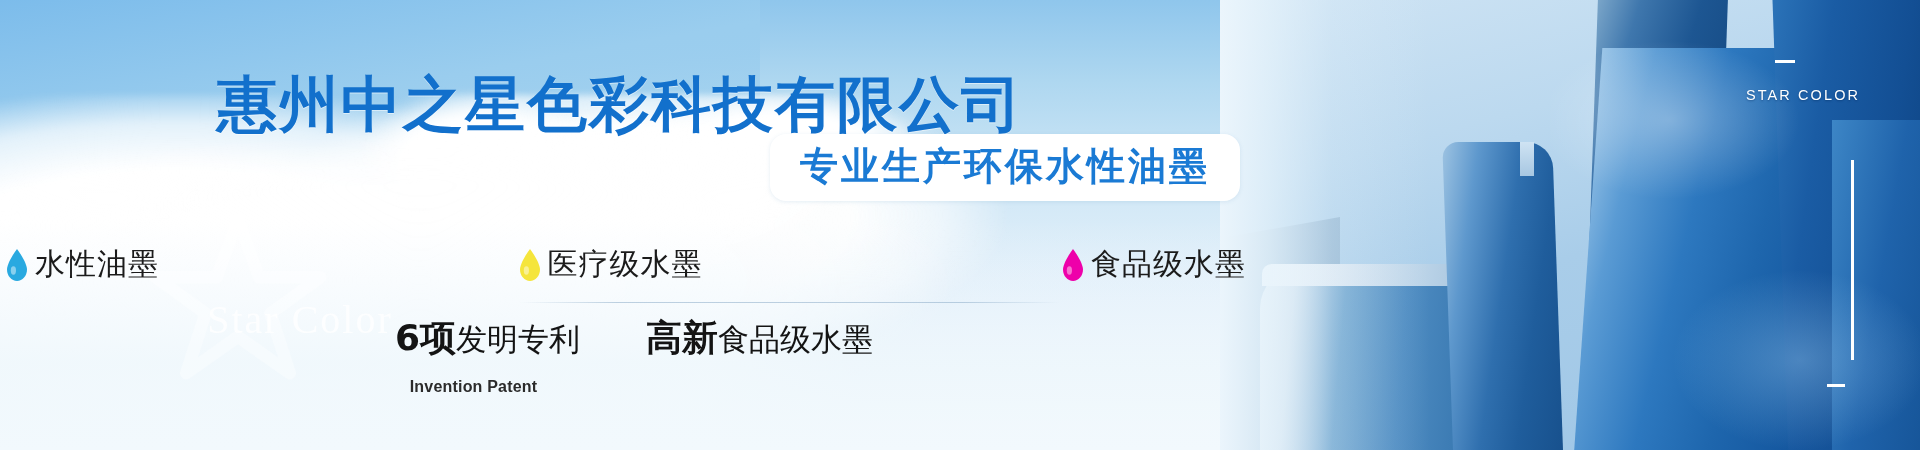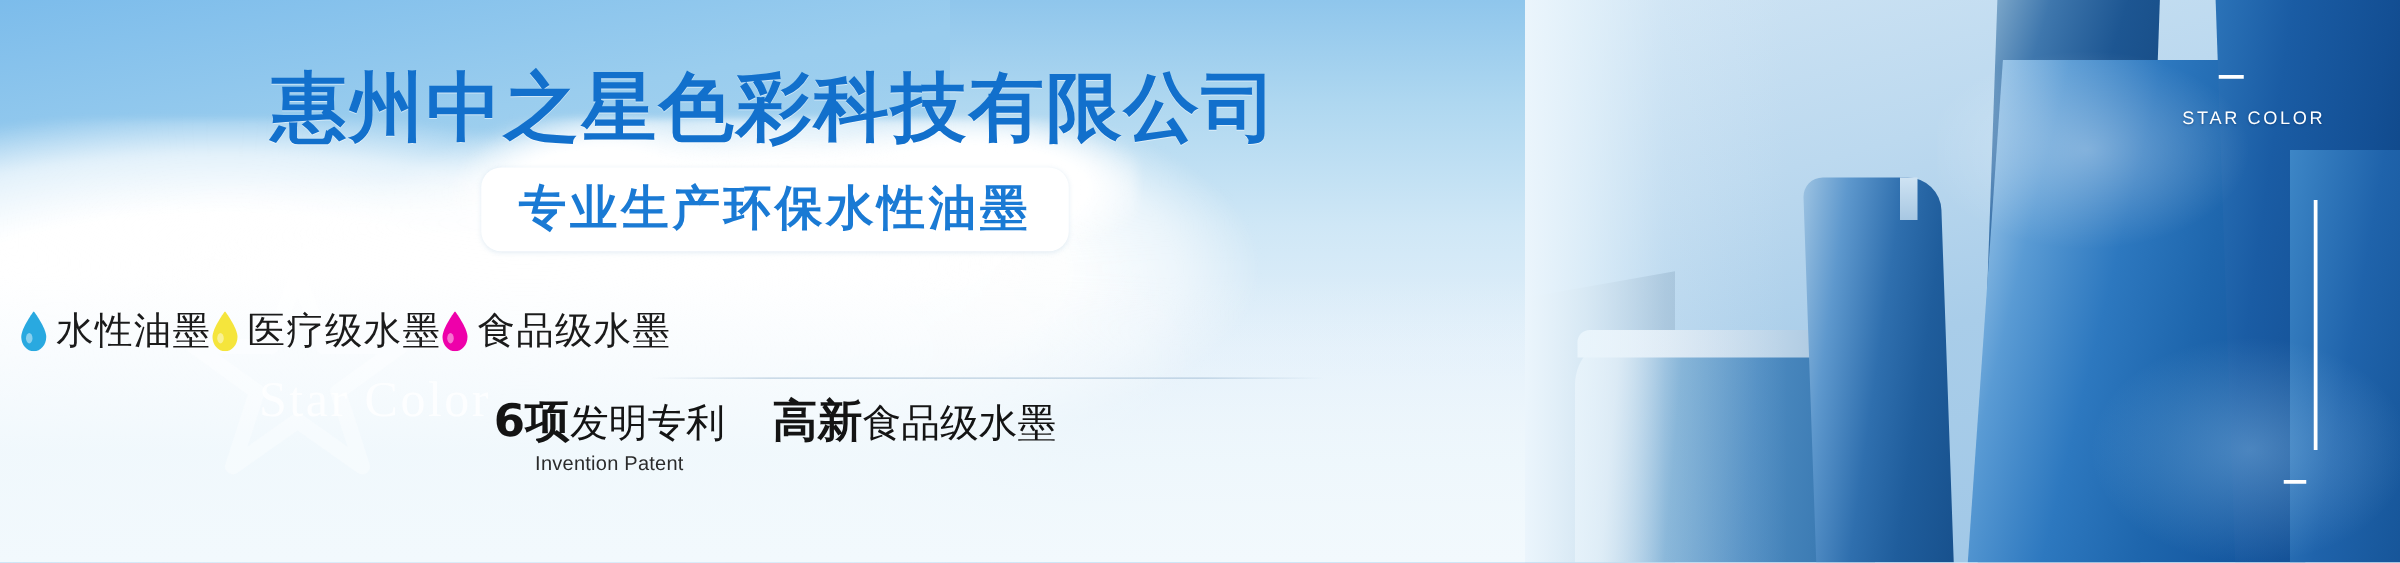--- a/index.html
+++ b/index.html
@@ -166,46 +166,46 @@
     position:absolute; right:75px; top:384px; width:18px; height:3px;
     background:#ffffff; z-index:12;
   }
 
   
   .content{
     position:absolute; left:0; top:0; width:1240px; height:450px; z-index:20;
   }
 
   .title{
-    position:absolute; left:0; top:53px; width:1240px;
+    position:absolute; left:0; top:71px; width:1240px;
     text-align:center;
     font-size:60px; font-weight:bold; color:#1270cc;
     letter-spacing:2px; line-height:1.12;
     white-space:nowrap;
     font-family:"DejaVu Sans","Liberation Sans",sans-serif;
     text-shadow:0 1px 0 rgba(255,255,255,.5);
   }
 
   .subtitle-wrap{
     position:absolute; left:0; top:134px; width:1240px;
-    display:flex; justify-content:center;
+    display:flex; justify-content:flex-end;
   }
   .subtitle{
     background:#ffffff;
     border-radius:16px;
     padding:7px 30px 9px;
     font-size:38px; font-weight:bold; color:#1a7ad4;
     letter-spacing:3px; white-space:nowrap;
     font-family:"DejaVu Sans","Liberation Sans",sans-serif;
     box-shadow:0 1px 4px rgba(110,160,200,.18);
   }
 
   .features{
-    position:absolute; left:16px; top:244px; width:1240px;
-    display:flex; justify-content:flex-start; align-items:center; 
+    position:absolute; left:6px; top:244px; width:1240px;
+    display:flex; justify-content:space-between; align-items:center; 
   }
   .feature{ display:flex; align-items:center; gap:7px; }
   .drop{ width:22px; height:32px; flex:0 0 auto; display:block; }
   .feature-label{
     font-size:30px; font-weight:500; color:#1b1b1b; letter-spacing:1px;
     white-space:nowrap;
     font-family:"DejaVu Sans","Liberation Sans",sans-serif;
   }
 
   .divider{
@@ -215,26 +215,28 @@
 
   .badges{
     position:absolute; left:0; top:316px; width:1240px;
     display:flex; justify-content:center; align-items:flex-start; gap:38px;
   }
   .badge{ text-align:center; }
   .badge-cn{
     font-size:31px; color:#141414; letter-spacing:0px; white-space:nowrap;
     line-height:1.2;
     font-family:"DejaVu Sans","Liberation Sans",sans-serif;
+    margin-left:28px;
   }
   .badge-strong{ font-weight:bold; font-size:36px; }
   .badge-en{
-    margin-top:4px;
+    margin-top:19px;
     font-size:16px; color:#2b2b2b; letter-spacing:.2px; white-space:nowrap;
     font-family:"Liberation Sans","DejaVu Sans",sans-serif;
+    font-weight:bold;
   }
 </style>
 </head>
 <body>
 
 <div class="banner">
 
   <div class="sky-top-blue"></div>
   <div class="cloudmass"></div>
   <div class="cloudpuff-a"></div>

